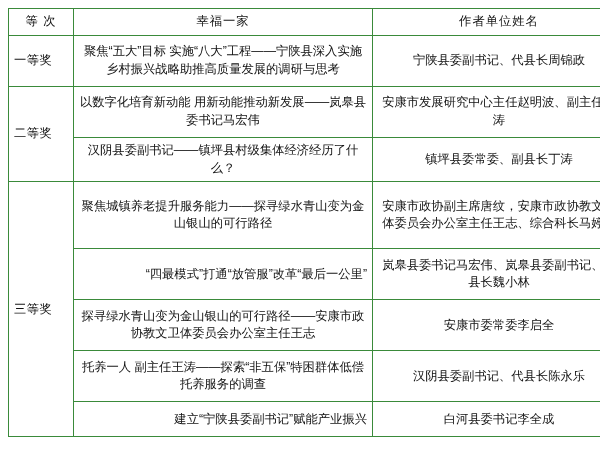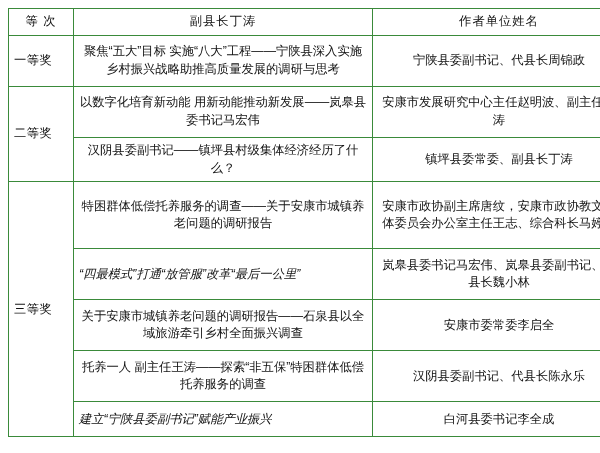--- a/index.html
+++ b/index.html
@@ -55,37 +55,36 @@
     letter-spacing: 0.5px;
   }
   .title-cell {
     text-align: center;
     text-indent: 0;
   }
   .author-cell {
     text-align: center;
   }
   .nowrap-center {
-    text-align: left;
-    font-style: italic;
+    text-align: right;
   }
   
   tr.h-two td { height: 42px; }
   tr.h-one td { height: 26px; }
   tr.h-three td { height: 58px; }
 </style>
 </head>
 <body>
 
 <div class="sheet">
   <table class="award-table">
     <thead>
       <tr>
         <td class="col-rank">等  次</td>
-        <td class="col-title">副县长丁涛</td>
+        <td class="col-title">幸福一家</td>
         <td class="col-author">作者单位姓名</td>
       </tr>
     </thead>
     <tbody>
 
       <tr class="h-two">
         <td class="rank-cell" rowspan="1">一等奖</td>
         <td class="title-cell">聚焦“五大”目标  实施“八大”工程——宁陕县深入实施乡村振兴战略助推高质量发展的调研与思考</td>
         <td class="author-cell">宁陕县委副书记、代县长周锦政</td>
       </tr>
@@ -95,29 +94,29 @@
         <td class="title-cell">以数字化培育新动能  用新动能推动新发展——岚皋县委书记马宏伟</td>
         <td class="author-cell">安康市发展研究中心主任赵明波、副主任王涛</td>
       </tr>
       <tr class="h-one">
         <td class="title-cell">汉阴县委副书记——镇坪县村级集体经济经历了什么？</td>
         <td class="author-cell">镇坪县委常委、副县长丁涛</td>
       </tr>
 
       <tr class="h-three">
         <td class="rank-cell" rowspan="5">三等奖</td>
-        <td class="title-cell">特困群体低偿托养服务的调查——关于安康市城镇养老问题的调研报告</td>
+        <td class="title-cell">聚焦城镇养老提升服务能力——探寻绿水青山变为金山银山的可行路径</td>
         <td class="author-cell">安康市政协副主席唐纹，安康市政协教文卫体委员会办公室主任王志、综合科长马婷婷</td>
       </tr>
       <tr class="h-two">
         <td class="title-cell nowrap-center">“四最模式”打通“放管服”改革“最后一公里”</td>
         <td class="author-cell">岚皋县委书记马宏伟、岚皋县委副书记、代县长魏小林</td>
       </tr>
       <tr class="h-two">
-        <td class="title-cell">关于安康市城镇养老问题的调研报告——石泉县以全域旅游牵引乡村全面振兴调查</td>
+        <td class="title-cell">探寻绿水青山变为金山银山的可行路径——安康市政协教文卫体委员会办公室主任王志</td>
         <td class="author-cell">安康市委常委李启全</td>
       </tr>
       <tr class="h-two">
         <td class="title-cell">托养一人  副主任王涛——探索“非五保”特困群体低偿托养服务的调查</td>
         <td class="author-cell">汉阴县委副书记、代县长陈永乐</td>
       </tr>
       <tr class="h-one">
         <td class="title-cell nowrap-center">建立“宁陕县委副书记”赋能产业振兴</td>
         <td class="author-cell">白河县委书记李全成</td>
       </tr>

